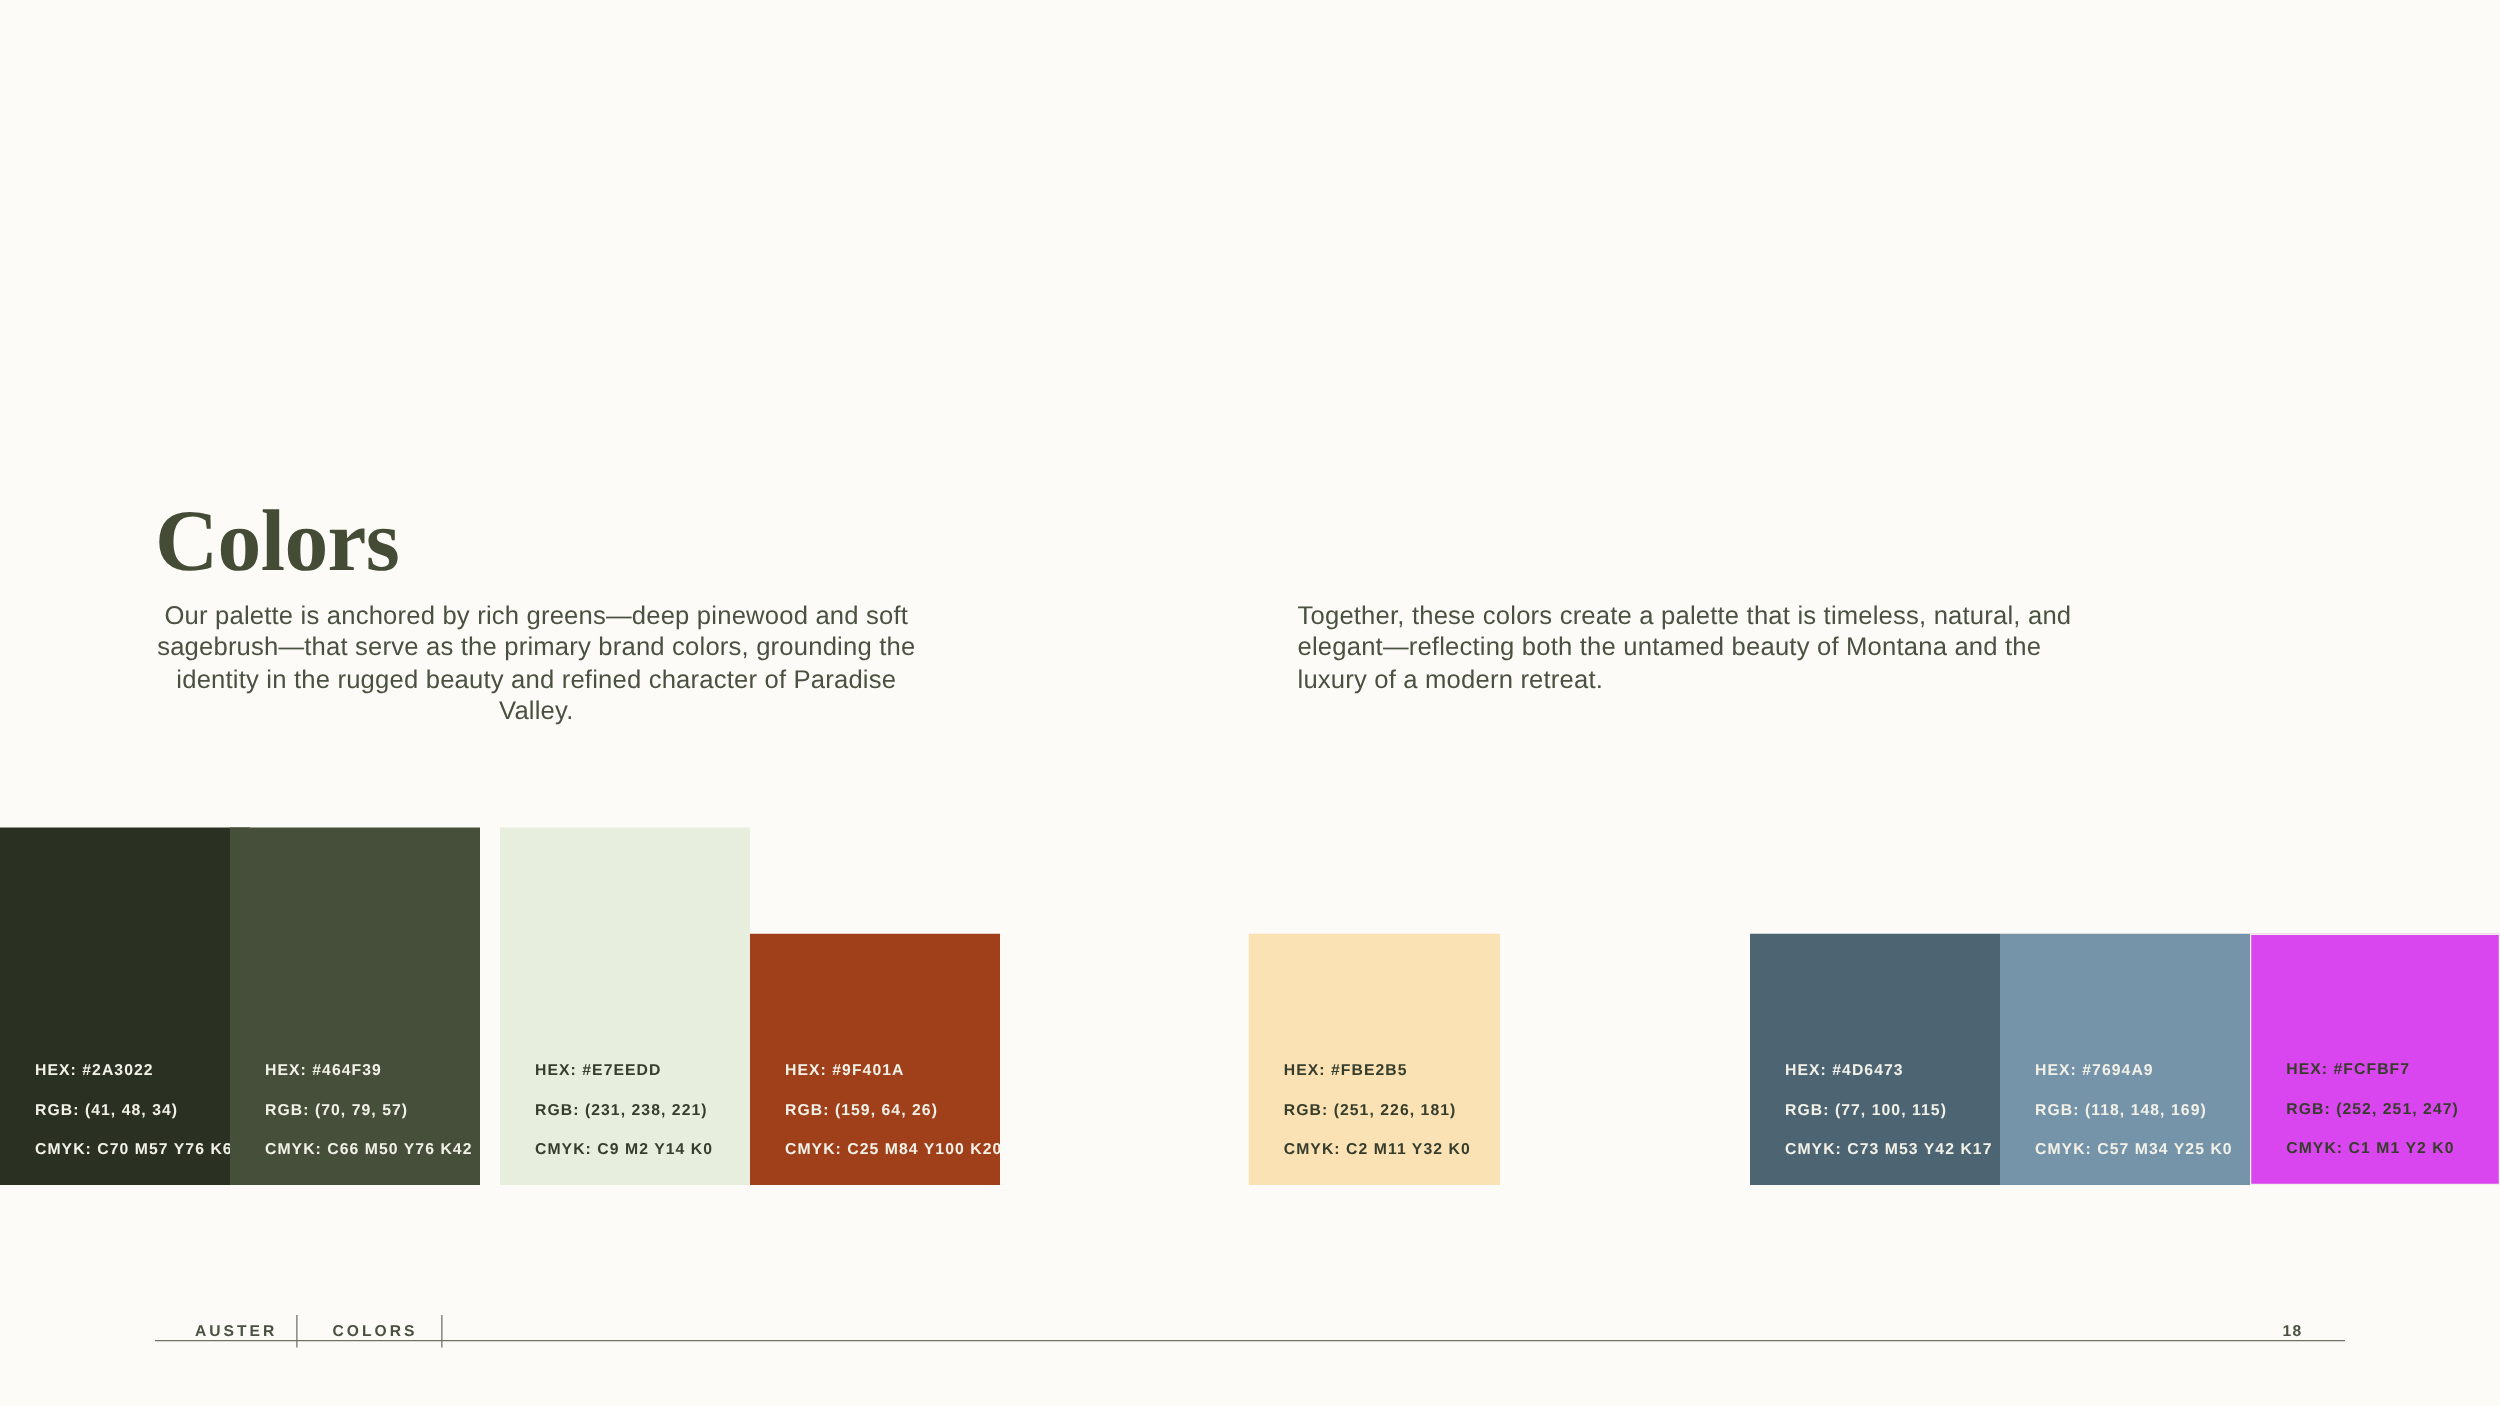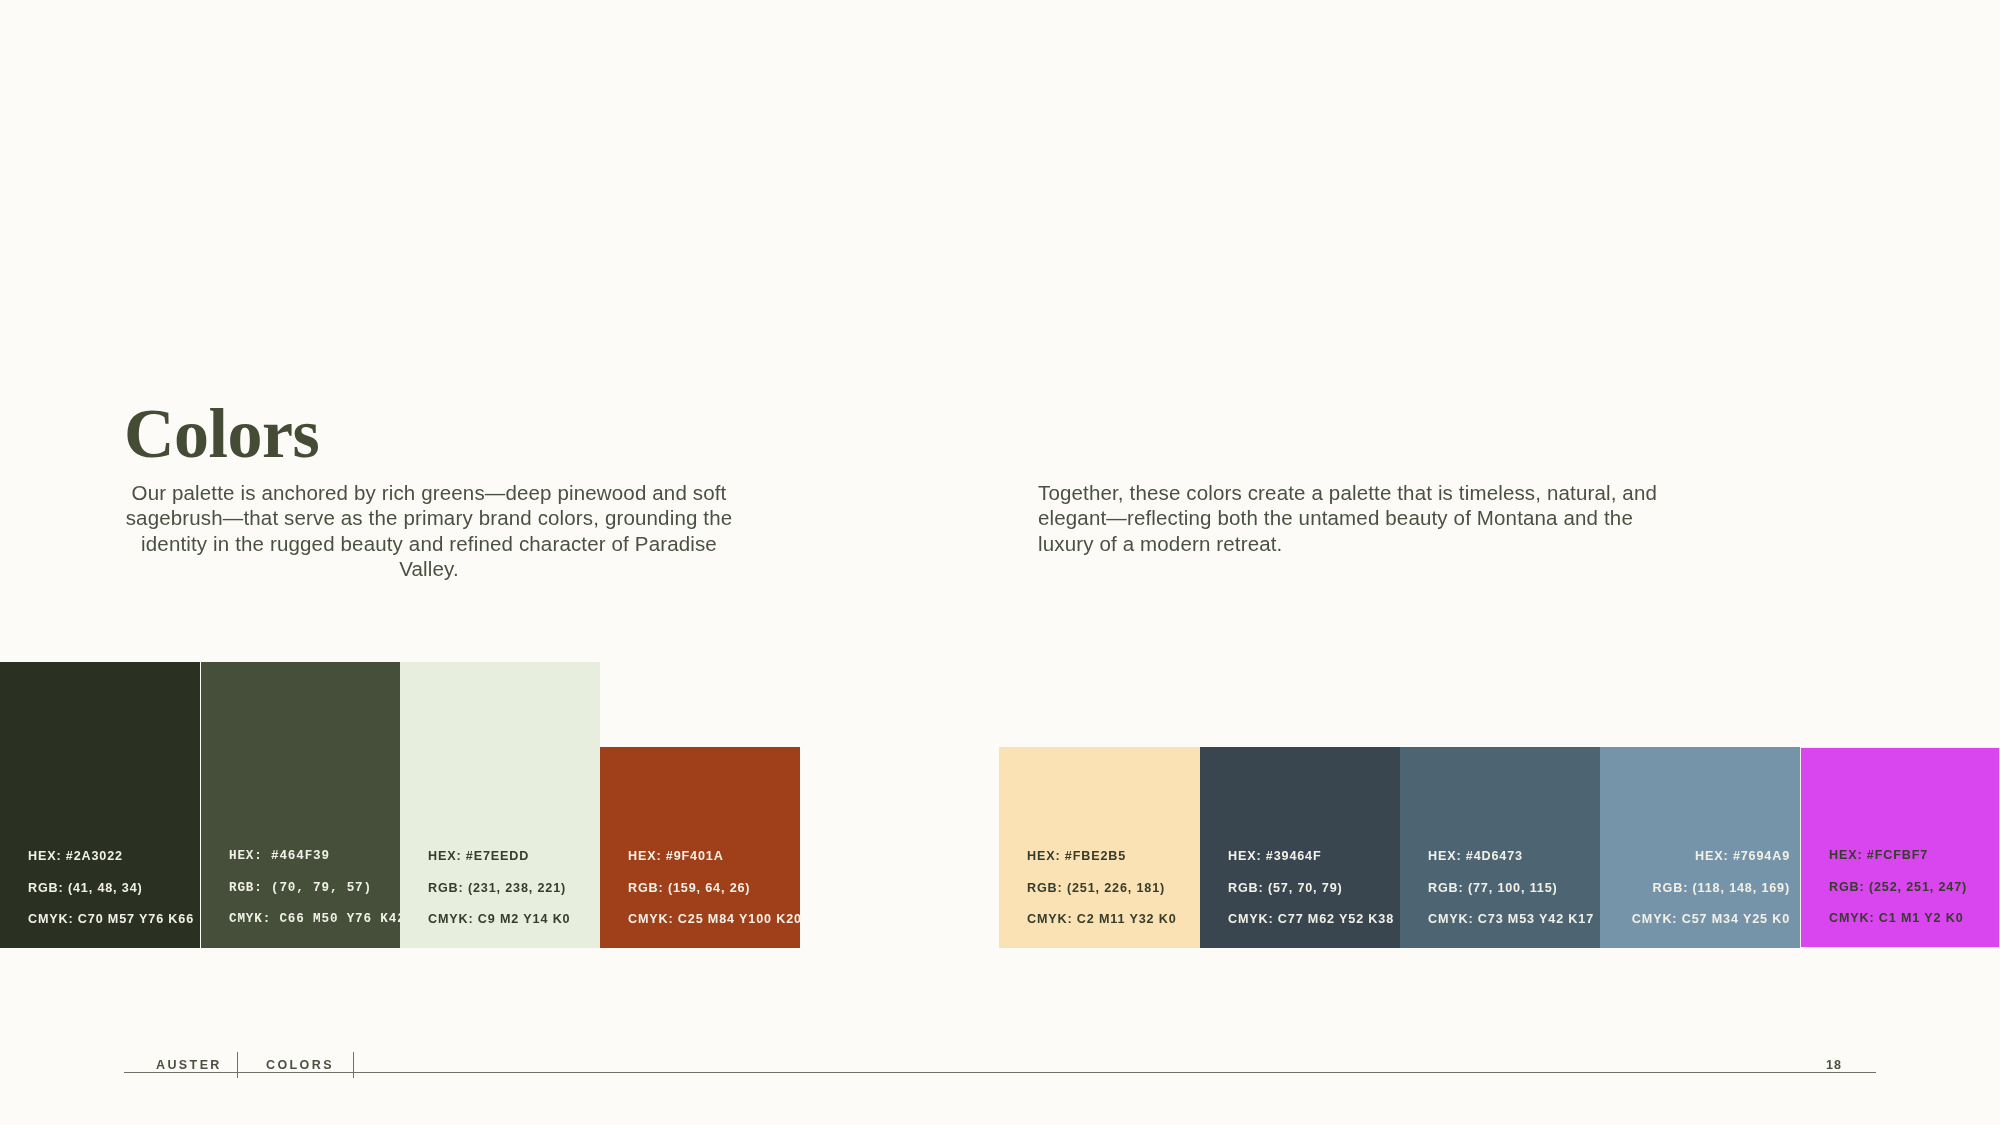--- a/index.html
+++ b/index.html
@@ -134,21 +134,21 @@
   <p class="intro-col intro-right">Together, these colors create a palette that is timeless, natural, and elegant—reflecting both the untamed beauty of Montana and the luxury of a modern retreat.</p>
 
   <div class="swatch-band">
       <div class="swatch" style="left: 0px; width: 200px; height: 286px; background: rgb(42, 48, 34);">
         <div class="swatch-labels" style="color: rgb(242, 241, 232);">
           <div class="swatch-line">HEX: #2A3022</div>
           <div class="swatch-line">RGB: (41, 48, 34)</div>
           <div class="swatch-line">CMYK: C70  M57  Y76  K66</div>
         </div>
       </div>
-      <div class="swatch" style="left: 201px; width: 200px; height: 286px; background: rgb(70, 79, 57); font-family: Liberation Mono, monospace;">
+      <div class="swatch" style="left: 184px; width: 200px; height: 286px; background: rgb(70, 79, 57);">
         <div class="swatch-labels" style="color: rgb(242, 241, 232);">
           <div class="swatch-line">HEX: #464F39</div>
           <div class="swatch-line">RGB: (70, 79, 57)</div>
           <div class="swatch-line">CMYK: C66  M50  Y76  K42</div>
         </div>
       </div>
       <div class="swatch" style="left: 400px; width: 200px; height: 286px; background: rgb(231, 238, 221); padding-left: 45px;">
         <div class="swatch-labels" style="color: rgb(54, 61, 43);">
           <div class="swatch-line">HEX: #E7EEDD</div>
           <div class="swatch-line">RGB: (231, 238, 221)</div>
@@ -162,36 +162,29 @@
           <div class="swatch-line">CMYK: C25  M84  Y100  K20</div>
         </div>
       </div>
       <div class="swatch" style="left: 999px; width: 201px; height: 201px; background: rgb(251, 226, 181);">
         <div class="swatch-labels" style="color: rgb(54, 61, 43);">
           <div class="swatch-line">HEX: #FBE2B5</div>
           <div class="swatch-line">RGB: (251, 226, 181)</div>
           <div class="swatch-line">CMYK: C2  M11  Y32  K0</div>
         </div>
       </div>
-      <div class="swatch" style="left: 1200px; width: 200px; height: 201px; background: rgb(57, 70, 79);">
-        <div class="swatch-labels" style="color: rgb(242, 241, 232);">
-          <div class="swatch-line">HEX: #39464F</div>
-          <div class="swatch-line">RGB: (57, 70, 79)</div>
-          <div class="swatch-line">CMYK: C77  M62  Y52  K38</div>
-        </div>
-      </div>
       <div class="swatch" style="left: 1400px; width: 200px; height: 201px; background: rgb(77, 100, 115);">
         <div class="swatch-labels" style="color: rgb(242, 241, 232);">
           <div class="swatch-line">HEX: #4D6473</div>
           <div class="swatch-line">RGB: (77, 100, 115)</div>
           <div class="swatch-line">CMYK: C73  M53  Y42  K17</div>
         </div>
       </div>
       <div class="swatch" style="left: 1600px; width: 200px; height: 201px; background: rgb(118, 148, 169);">
-        <div class="swatch-labels" style="color: rgb(242, 241, 232); text-align: right;">
+        <div class="swatch-labels" style="color: rgb(242, 241, 232);">
           <div class="swatch-line">HEX: #7694A9</div>
           <div class="swatch-line">RGB: (118, 148, 169)</div>
           <div class="swatch-line">CMYK: C57  M34  Y25  K0</div>
         </div>
       </div>
       <div class="swatch" style="left: 1800px; width: 200px; height: 201px; background: #d946ef; border: 1px solid rgb(237, 240, 228);">
         <div class="swatch-labels" style="color: rgb(54, 61, 43);">
           <div class="swatch-line">HEX: #FCFBF7</div>
           <div class="swatch-line">RGB: (252, 251, 247)</div>
           <div class="swatch-line">CMYK: C1  M1  Y2  K0</div>

